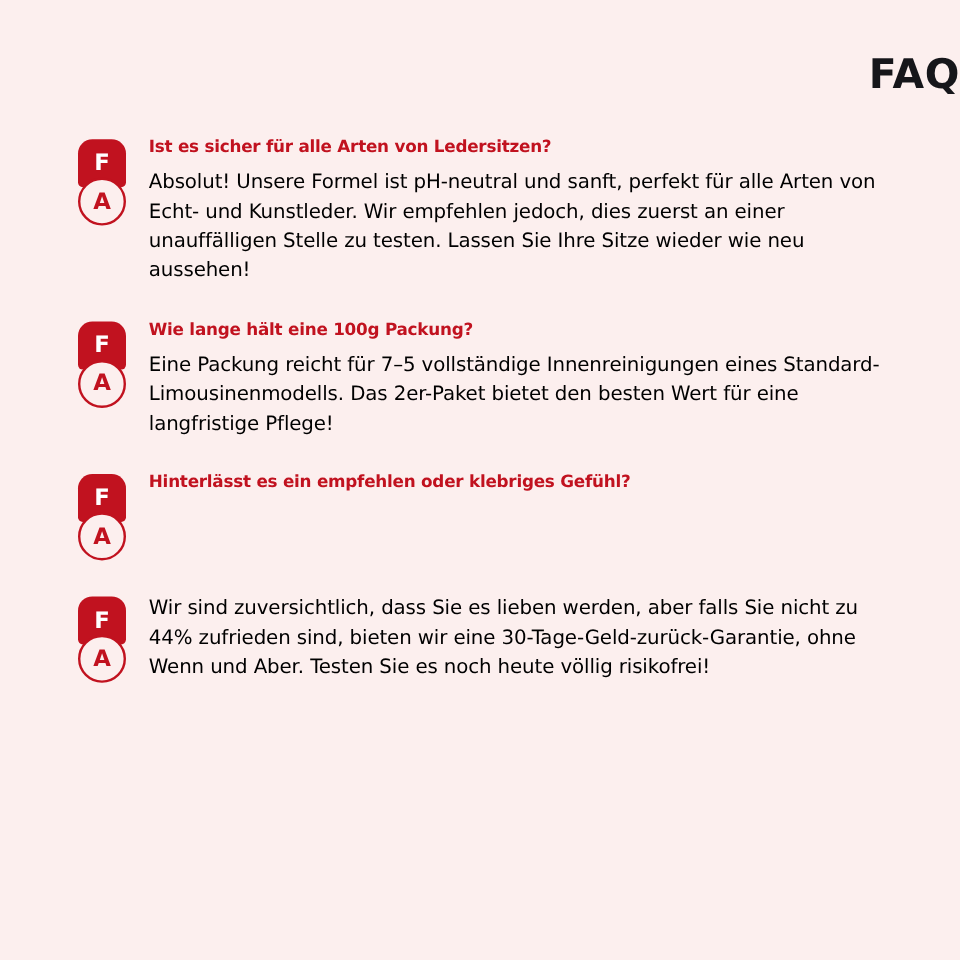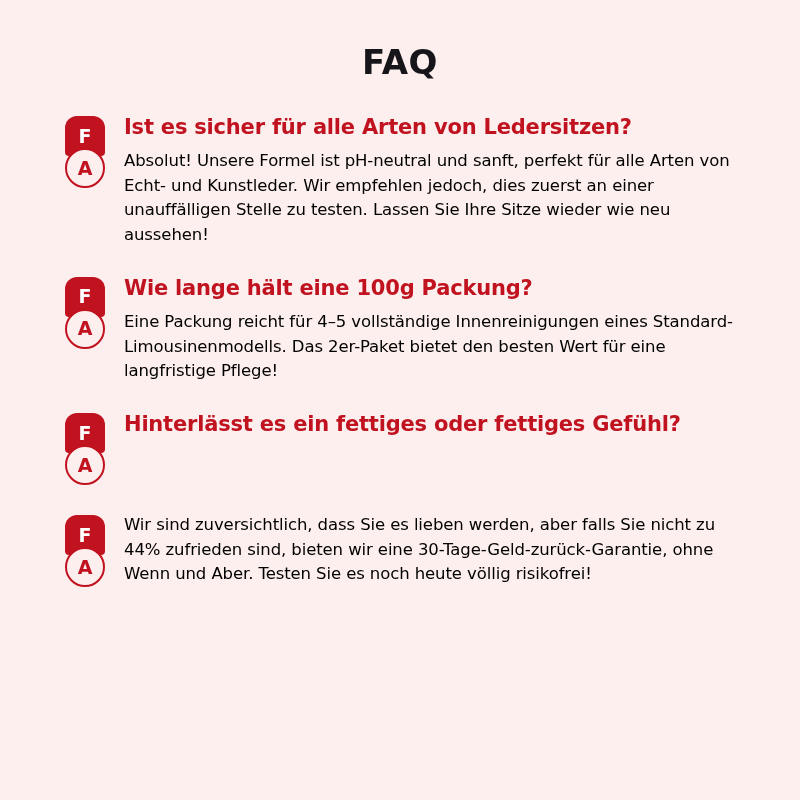--- a/index.html
+++ b/index.html
@@ -15,21 +15,21 @@
     overflow: hidden;
   }
   .page {
     width: 800px;
     height: 800px;
     background: #fcefee;
     position: relative;
     padding: 0;
   }
   .page-title {
-    text-align: center;
+    text-align: right;
     font-family: "DejaVu Sans", sans-serif;
     font-weight: bold;
     font-size: 34px;
     letter-spacing: 0.5px;
     color: #16161a;
     margin: 0;
     padding-top: 42px;
   }
   .faq-list {
     margin-top: 30px;
@@ -80,21 +80,21 @@
   }
   .text-col {
     flex: 1 1 auto;
     padding-left: 10px;
     padding-top: 2px;
   }
   .question {
     color: #c1121f;
     font-family: "DejaVu Sans", sans-serif;
     font-weight: bold;
-    font-size: 21px;
+    font-size: 14px;
     line-height: 1.3;
     margin: 0 0 8px 0;
     letter-spacing: -0.2px;
   }
   .answer {
     color: #000000;
     font-family: "DejaVu Sans", sans-serif;
     font-size: 16.5px;
     line-height: 1.48;
     margin: 0;
@@ -122,31 +122,31 @@
       </div>
     </div>
 
     <div class="faq-item">
       <div class="badge-col">
         <div class="badge-f">F</div>
         <div class="badge-a">A</div>
       </div>
       <div class="text-col">
         <p class="question">Wie lange hält eine 100g Packung?</p>
-        <p class="answer"> Eine Packung reicht für 4–5 vollständige Innenreinigungen eines Standard-Limousinenmodells. Das 2er-Paket bietet den besten Wert für eine langfristige Pflege!</p>
+        <p class="answer"> Eine Packung reicht für 7–5 vollständige Innenreinigungen eines Standard-Limousinenmodells. Das 2er-Paket bietet den besten Wert für eine langfristige Pflege!</p>
       </div>
     </div>
 
     <div class="faq-item">
       <div class="badge-col">
         <div class="badge-f">F</div>
         <div class="badge-a">A</div>
       </div>
       <div class="text-col">
-        <p class="question">Hinterlässt es ein fettiges oder fettiges Gefühl?</p>
+        <p class="question">Hinterlässt es ein empfehlen oder klebriges Gefühl?</p>
       </div>
     </div>
 
     <div class="faq-item">
       <div class="badge-col">
         <div class="badge-f">F</div>
         <div class="badge-a">A</div>
       </div>
       <div class="text-col">
         <p class="answer">Wir sind zuversichtlich, dass Sie es lieben werden, aber falls Sie nicht zu 44% zufrieden sind, bieten wir eine 30-Tage-Geld-zurück-Garantie, ohne Wenn und Aber. Testen Sie es noch heute völlig risikofrei!</p>

